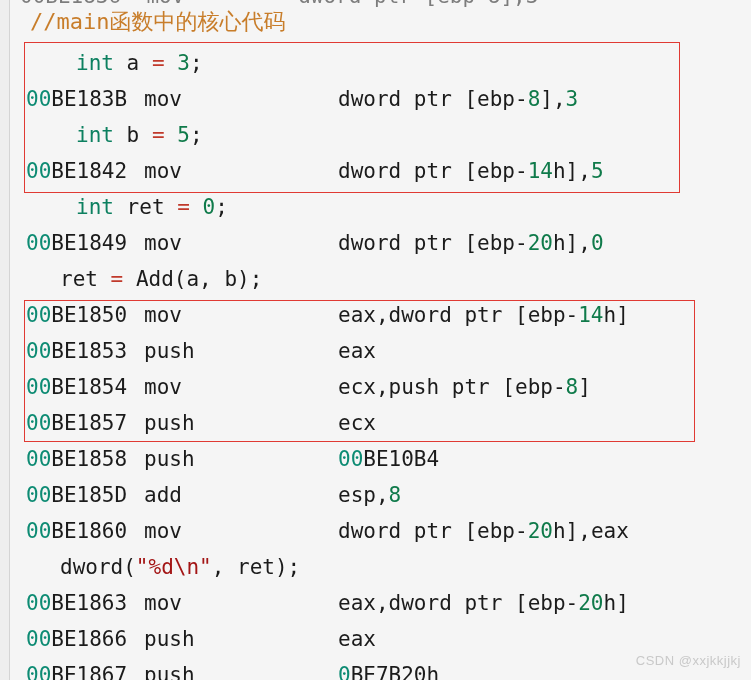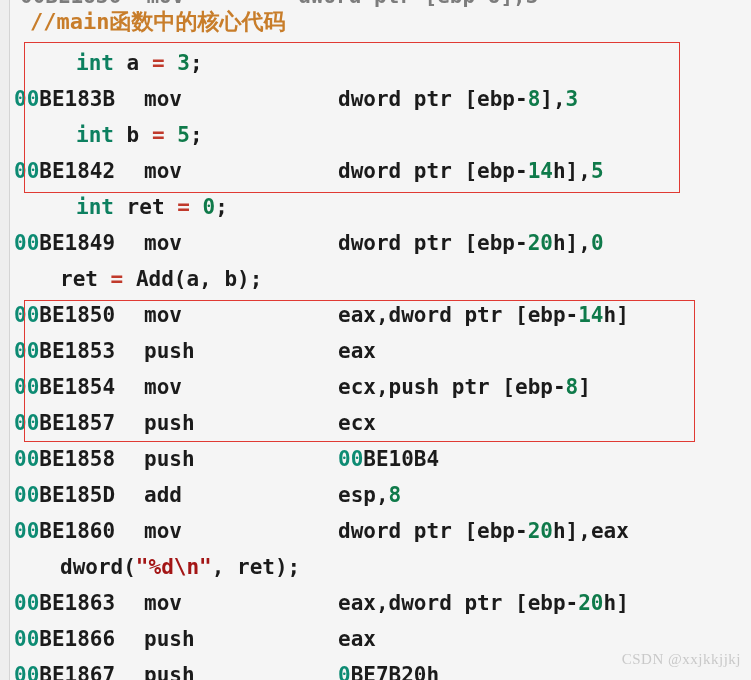--- a/index.html
+++ b/index.html
@@ -32,60 +32,59 @@
     height: 680px;
     background: #d4d4d4;
   }
   .code-area {
     position: absolute;
     left: 10px;
     top: 0;
     right: 0;
     bottom: 0;
     background: #f5f5f5;
-    font-weight: bold;
   }
   .line {
     position: absolute;
     left: 0;
     height: 36px;
     line-height: 36px;
     white-space: pre;
     font-size: 21px;
     letter-spacing: 0px;
   }
   
   .tok-plain   { color: #1b1b1b; }
   .tok-kw      { color: #0d8060; margin-left: 16px; }
   .tok-num     { color: #0f7a4a; }
   .tok-op      { color: #c0392b; }
   .tok-str     { color: #a31515; }
   .tok-comment { color: #c87d2a; }
   .tok-addr-lead { color: #0d8b73; }
 
   
-  .asm-addr { position: absolute; left: 4px; text-align: right; }
+  .asm-addr { position: absolute; left: 16px; text-align: right; }
   .asm-mn   { position: absolute; left: 134px; }
   .asm-op   { position: absolute; left: 328px; }
   .src-txt  { position: absolute; left: 50px; }
   .cmt-txt  { position: absolute; left: 20px; font-size: 22px; }
 
   .hl-box {
     position: absolute;
     border: 1.6px solid #e03a33;
     box-sizing: border-box;
     pointer-events: none;
     background: transparent;
   }
   .watermark {
     position: absolute;
     right: 10px;
     bottom: 12px;
-    font-family: Liberation Serif, serif;
-    font-size: 15px;
+    font-family: Liberation Sans, sans-serif;
+    font-size: 13px;
     color: #c9c9c9;
     letter-spacing: 0.5px;
     white-space: nowrap;
   }
   .top-clip {
     position: absolute;
     left: 10px;
     top: -22px;
     height: 36px;
     line-height: 36px;

